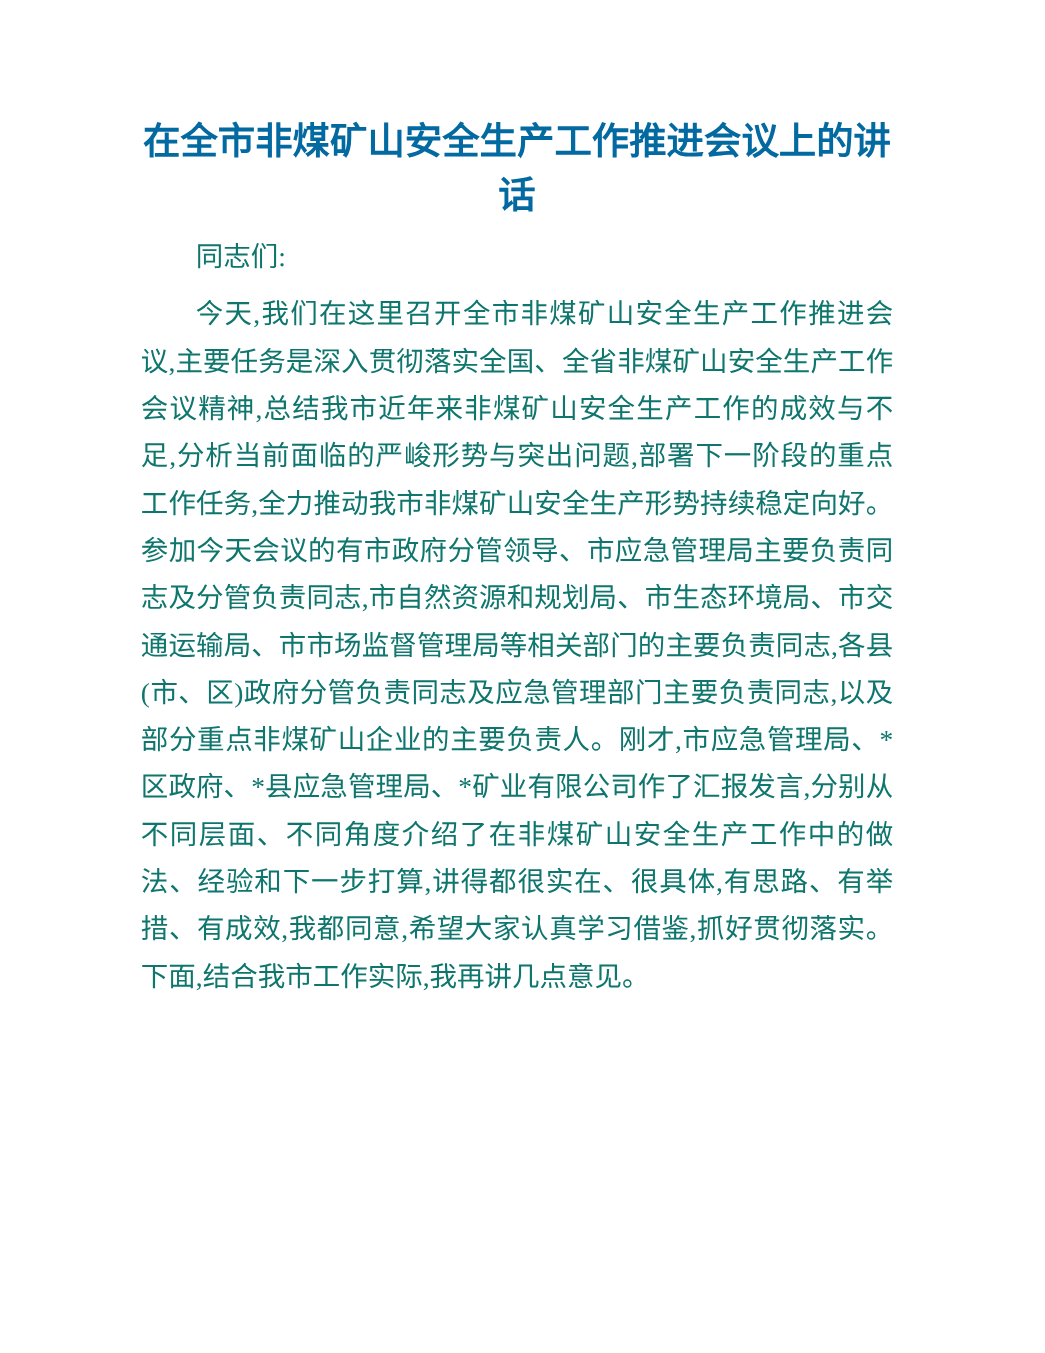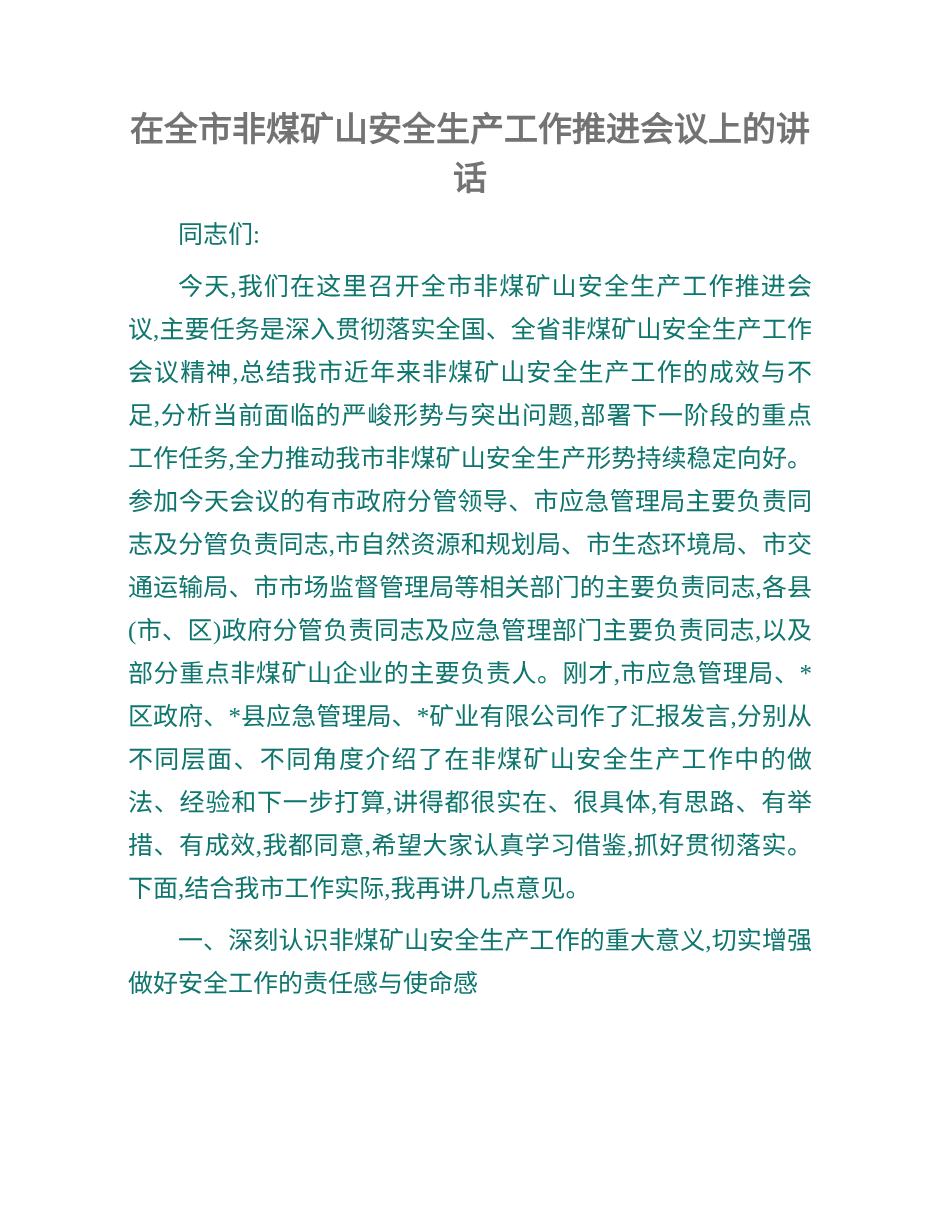--- a/index.html
+++ b/index.html
@@ -22,21 +22,21 @@
     overflow: hidden;
   }
   .doc-title {
     font-family: "Liberation Sans", "DejaVu Sans", sans-serif;
     font-weight: 700;
     font-size: 34px;
     line-height: 49px;
     letter-spacing: 0;
     text-align: center;
     margin: 0 0 10px 0;
-    color: #737373;
+    color: #0369a1;
   }
   .para {
     font-family: "Liberation Serif", "DejaVu Serif", serif;
     font-weight: 400;
     font-size: 25px;
     line-height: 43px;
     letter-spacing: 0;
     text-align: justify;
     text-indent: 2em;
     margin: 0 0 9px 0;
@@ -49,14 +49,13 @@
 </head>
 <body>
 
 <main class="page">
   <h1 class="doc-title">在全市非煤矿山安全生产工作推进会议上的讲话</h1>
 
   <p class="para salutation">同志们:</p>
 
   <p class="para body-para">今天,我们在这里召开全市非煤矿山安全生产工作推进会议,主要任务是深入贯彻落实全国、全省非煤矿山安全生产工作会议精神,总结我市近年来非煤矿山安全生产工作的成效与不足,分析当前面临的严峻形势与突出问题,部署下一阶段的重点工作任务,全力推动我市非煤矿山安全生产形势持续稳定向好。参加今天会议的有市政府分管领导、市应急管理局主要负责同志及分管负责同志,市自然资源和规划局、市生态环境局、市交通运输局、市市场监督管理局等相关部门的主要负责同志,各县(市、区)政府分管负责同志及应急管理部门主要负责同志,以及部分重点非煤矿山企业的主要负责人。刚才,市应急管理局、*区政府、*县应急管理局、*矿业有限公司作了汇报发言,分别从不同层面、不同角度介绍了在非煤矿山安全生产工作中的做法、经验和下一步打算,讲得都很实在、很具体,有思路、有举措、有成效,我都同意,希望大家认真学习借鉴,抓好贯彻落实。下面,结合我市工作实际,我再讲几点意见。</p>
 
-  <p class="para section-heading">一、深刻认识非煤矿山安全生产工作的重大意义,切实增强做好安全工作的责任感与使命感</p>
 </main>
 
 </body></html>

